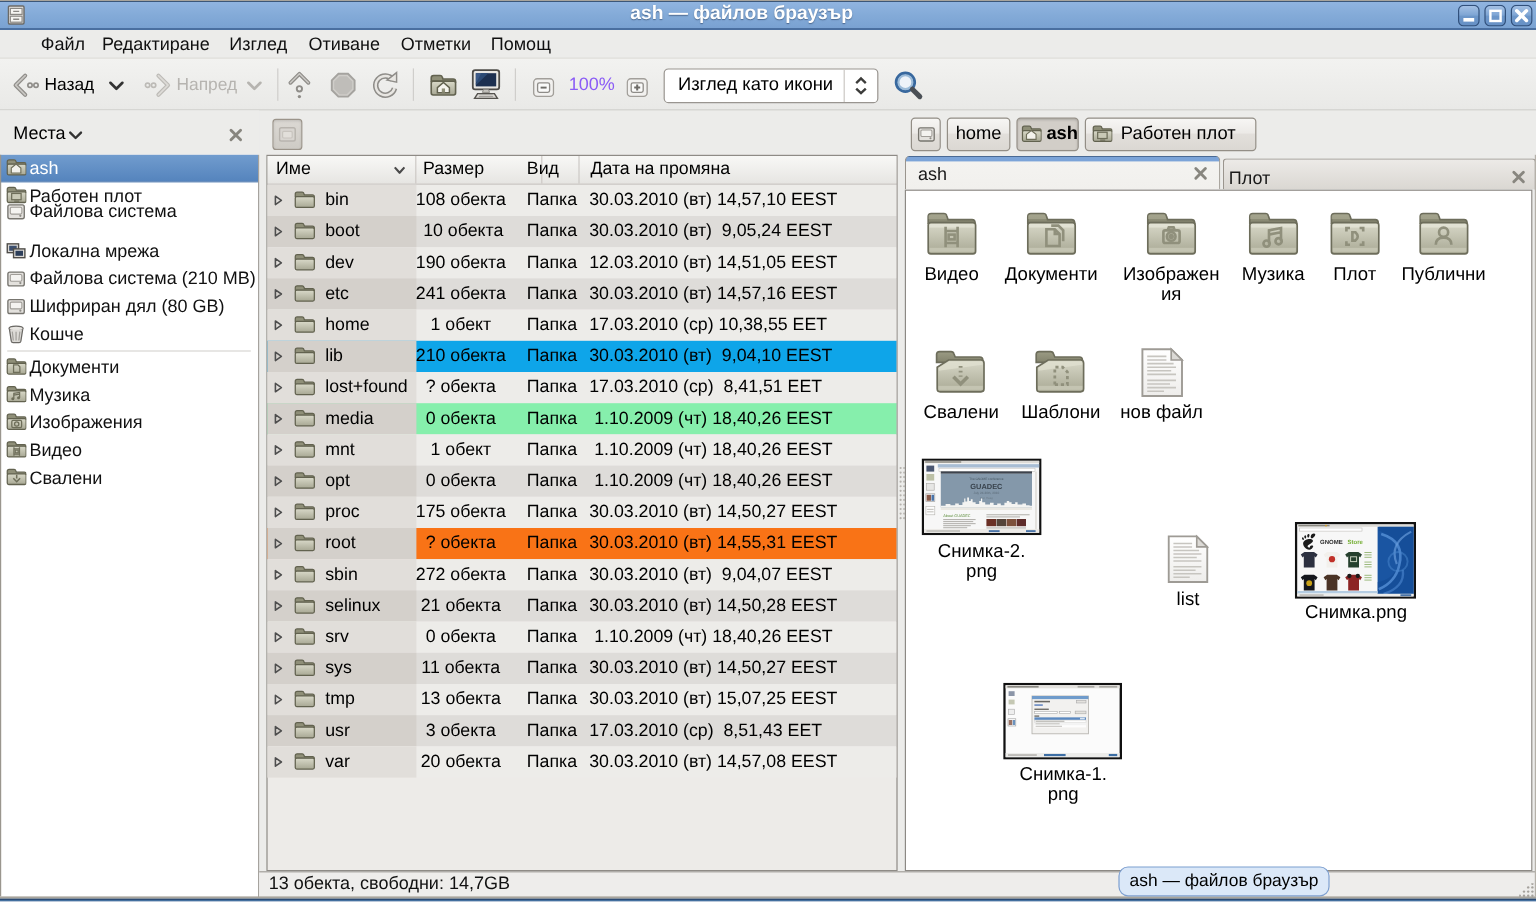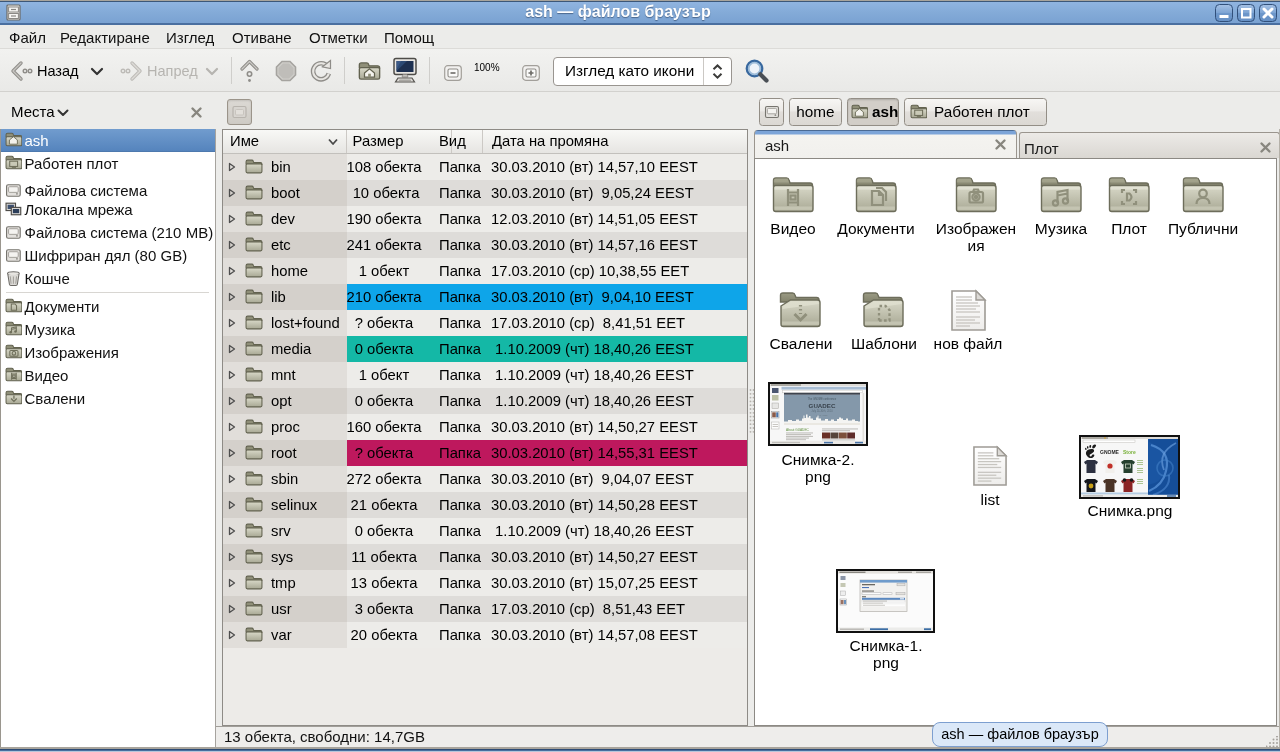--- a/index.html
+++ b/index.html
@@ -2,21 +2,21 @@
 <html><head><meta charset="utf-8">
 <style>
 *{margin:0;padding:0;box-sizing:border-box;}
 html,body{width:1280px;height:752px;overflow:hidden;}
 body{font-family:"Liberation Sans",sans-serif;background:#ececea;position:relative;}
 .abs{position:absolute;}
 #titlebar{left:0;top:0;width:1280px;height:25px;
  background:linear-gradient(180deg,#a8a49c 0px,#a8a49c 1px,#3c5778 1px,#3c5778 2px,#90b4e0 2px,#84abd8 12px,#7aa2d2 23px,#4a6fa0 23px,#4a6fa0 25px);}
 #title{left:0;top:3px;width:1236px;text-align:center;color:#fff;font-weight:bold;font-size:16px;text-shadow:0 1px 1px rgba(30,50,80,.55);}
 #menubar{left:0;top:25px;width:1280px;height:24px;background:#ececea;border-bottom:1px solid #dcdbd8;}
-.mitem{position:absolute;top:29px;font-size:15px;color:#101010;}
+.mitem{position:absolute;top:29px;font-size:15px;color:#101010;margin-left:25px;}
 #toolbar{left:0;top:49px;width:1280px;height:43px;background:linear-gradient(180deg,#f2f2f0,#e9e9e7);border-bottom:1px solid #d2d1ce;}
 .tsep{position:absolute;top:57px;width:1px;height:27px;background:#cfcecb;}
 #sidebar-hd{left:0;top:92px;width:216px;height:37px;background:#ececea;}
 #sidebar{left:0;top:129px;width:216px;height:618.5px;background:#ffffff;border-right:1px solid #a6a39e;}
 .srow{position:absolute;left:0;width:215px;height:23px;font-size:15px;color:#111;line-height:23px;}
 .srow.sel{background:linear-gradient(180deg,#719cce,#5584bd);border-bottom:1px solid #4d79ae;color:#fff;}
 .slabel{position:absolute;left:24.5px;top:0;white-space:nowrap;}
 .sicon{position:absolute;left:5px;top:3px;}
 #midtop-btn{left:227px;top:99px;width:25px;height:26px;border:1px solid #9b948a;border-radius:3px;background:linear-gradient(180deg,#dcd9d4,#cecbc5);box-shadow:inset 0 1px 2px rgba(0,0,0,.12);}
 #tree{left:222px;top:129px;width:526px;height:597px;border:1px solid #8e8b86;background:#edebe8;}
@@ -179,21 +179,21 @@
 <path d="M12,17.5 L16,17.5 L17,20 L11,20 Z" fill="#c5c3bf" stroke="#8a8884" stroke-width=".8"></path>
 <path d="M7,21 L21,21 L23.5,25 L4.5,25 Z" fill="#dcdad6" stroke="#55534f" stroke-width="1.2"></path>
 <path d="M8.5,22 L19.5,22 M8,23.5 L20,23.5" stroke="#a3a19d" stroke-width=".9"></path>
 </svg>
 <div class="tsep" style="left:429px"></div>
 <svg class="abs" style="left:444px;top:65px" width="18" height="16" viewBox="0 0 18 16">
 <rect x="0.7" y="0.7" width="16.6" height="14.6" rx="3" fill="#f2f1ef" stroke="#a29f9a" stroke-width="1.2"></rect>
 <rect x="4" y="4" width="10" height="8" rx="1.5" fill="#fafaf9" stroke="#8e8c88" stroke-width="1.1"></rect>
 <rect x="6.5" y="7.2" width="5" height="1.6" fill="#6e6c68"></rect>
 </svg>
-<span class="abs" style="left:474px;top:62px;font-size:10px;color:#000000">100%</span>
+<span class="abs" style="left:474px;top:62px;font-size:15px;color:#8b5cf6">100%</span>
 <svg class="abs" style="left:522px;top:65px" width="18" height="16" viewBox="0 0 18 16">
 <rect x="0.7" y="0.7" width="16.6" height="14.6" rx="3" fill="#f2f1ef" stroke="#a29f9a" stroke-width="1.2"></rect>
 <rect x="4" y="4" width="10" height="8" rx="1.5" fill="#fafaf9" stroke="#8e8c88" stroke-width="1.1"></rect>
 <path d="M9,5.5 L9,10.5 M6.5,8 L11.5,8" stroke="#6e6c68" stroke-width="1.7"></path>
 </svg>
 <div class="abs" style="left:553px;top:57px;width:179px;height:29px;background:#fff;border:1px solid #999590;border-radius:4px;"></div>
 <span class="abs" style="left:565px;top:62px;font-size:15.3px;color:#000">Изглед като икони</span>
 <div class="abs" style="left:703px;top:58px;width:1px;height:27px;background:#cbc8c4"></div>
 <svg class="abs" style="left:710px;top:63px" width="15" height="17" viewBox="0 0 15 17">
 <path d="M3.5,6.2 L7.5,2.4 L11.5,6.2" fill="none" stroke="#3c3c3a" stroke-width="2"></path>
@@ -223,21 +223,21 @@
   </div>
 <div class="srow" style="top:152px">
     <svg class="sicon" width="17" height="17" viewBox="0 0 16.2 16">
       <path d="M1,4.5 L1,2.5 Q1,1 2.5,1 L6.5,1 Q7.5,1 7.8,2 L8.2,3.2 L14.5,3.2 Q16,3.2 16,4.7 L16,5 Z" fill="#8f8f78" stroke="#62624f" stroke-width="1"></path>
       <rect x="1" y="4.5" width="15" height="8.5" rx="1.2" fill="url(#gf)" stroke="#62624f" stroke-width="1"></rect>
       <rect x="4.5" y="5.8" width="7.5" height="5" fill="#c9c9b6" stroke="#6e6e5a" stroke-width="1"></rect>
       <line x1="6.5" y1="12" x2="10.5" y2="12" stroke="#6e6e5a" stroke-width="1"></line>
     </svg>
     <span class="slabel">Работен плот</span>
   </div>
-<div class="srow" style="top:179px">
+<div class="srow" style="top:165px">
     <svg class="sicon" width="17" height="17" viewBox="0 0 16.2 16">
       <rect x="1.5" y="2.5" width="13" height="11" rx="1.5" fill="#e3e1dd" stroke="#77756f" stroke-width="1.1"></rect>
       <rect x="3.4" y="4.4" width="9.2" height="5.4" rx="1" fill="#f4f3f0" stroke="#a09d98" stroke-width=".9"></rect>
       <circle cx="11.4" cy="11.2" r=".9" fill="#8e8c86"></circle>
     </svg>
     <span class="slabel">Файлова система</span>
   </div>
 <div class="srow" style="top:198px">
     <svg class="sicon" width="17" height="17" viewBox="0 0 16.2 16">
       <rect x="1" y="2" width="9" height="7" fill="#dcdad6" stroke="#4e4c48" stroke-width="1.1"></rect>
@@ -423,21 +423,21 @@
         <path d="M1.5,1.5 L6.5,5 L1.5,8.5 Z" fill="none" stroke="#4e4e4e" stroke-width="1.3" stroke-linejoin="round"></path>
       </svg>
       <svg class="tfolder" width="18" height="15" viewBox="0 0 17 14">
         <use href="#sfolder"></use>
       </svg>
       <span class="tname">lost+found</span>
       <span class="tsize">? обекта</span>
       <span class="tkind">Папка</span>
       <span class="tdate">17.03.2010 (ср)  8,41,51 EET</span>
     </div>
-<div class="trow" style="top:206px;background:#14b8a6">
+<div class="trow" style="top:206px;background:#86efac">
       <div class="namebg" style="background:#d4d0cb"></div>
       <svg class="expander" width="8" height="10" viewBox="0 0 8 10">
         <path d="M1.5,1.5 L6.5,5 L1.5,8.5 Z" fill="none" stroke="#4e4e4e" stroke-width="1.3" stroke-linejoin="round"></path>
       </svg>
       <svg class="tfolder" width="18" height="15" viewBox="0 0 17 14">
         <use href="#sfolder"></use>
       </svg>
       <span class="tname">media</span>
       <span class="tsize">0 обекта</span>
       <span class="tkind">Папка</span>
@@ -471,25 +471,25 @@
     </div>
 <div class="trow" style="top:284px;background:#edece9">
       <div class="namebg" style="background:#e1deda"></div>
       <svg class="expander" width="8" height="10" viewBox="0 0 8 10">
         <path d="M1.5,1.5 L6.5,5 L1.5,8.5 Z" fill="none" stroke="#4e4e4e" stroke-width="1.3" stroke-linejoin="round"></path>
       </svg>
       <svg class="tfolder" width="18" height="15" viewBox="0 0 17 14">
         <use href="#sfolder"></use>
       </svg>
       <span class="tname">proc</span>
-      <span class="tsize">160 обекта</span>
+      <span class="tsize">175 обекта</span>
       <span class="tkind">Папка</span>
       <span class="tdate">30.03.2010 (вт) 14,50,27 EEST</span>
     </div>
-<div class="trow" style="top:310px;background:#be185d">
+<div class="trow" style="top:310px;background:#f97316">
       <div class="namebg" style="background:#d4d0cb"></div>
       <svg class="expander" width="8" height="10" viewBox="0 0 8 10">
         <path d="M1.5,1.5 L6.5,5 L1.5,8.5 Z" fill="none" stroke="#4e4e4e" stroke-width="1.3" stroke-linejoin="round"></path>
       </svg>
       <svg class="tfolder" width="18" height="15" viewBox="0 0 17 14">
         <use href="#sfolder"></use>
       </svg>
       <span class="tname">root</span>
       <span class="tsize">? обекта</span>
       <span class="tkind">Папка</span>

